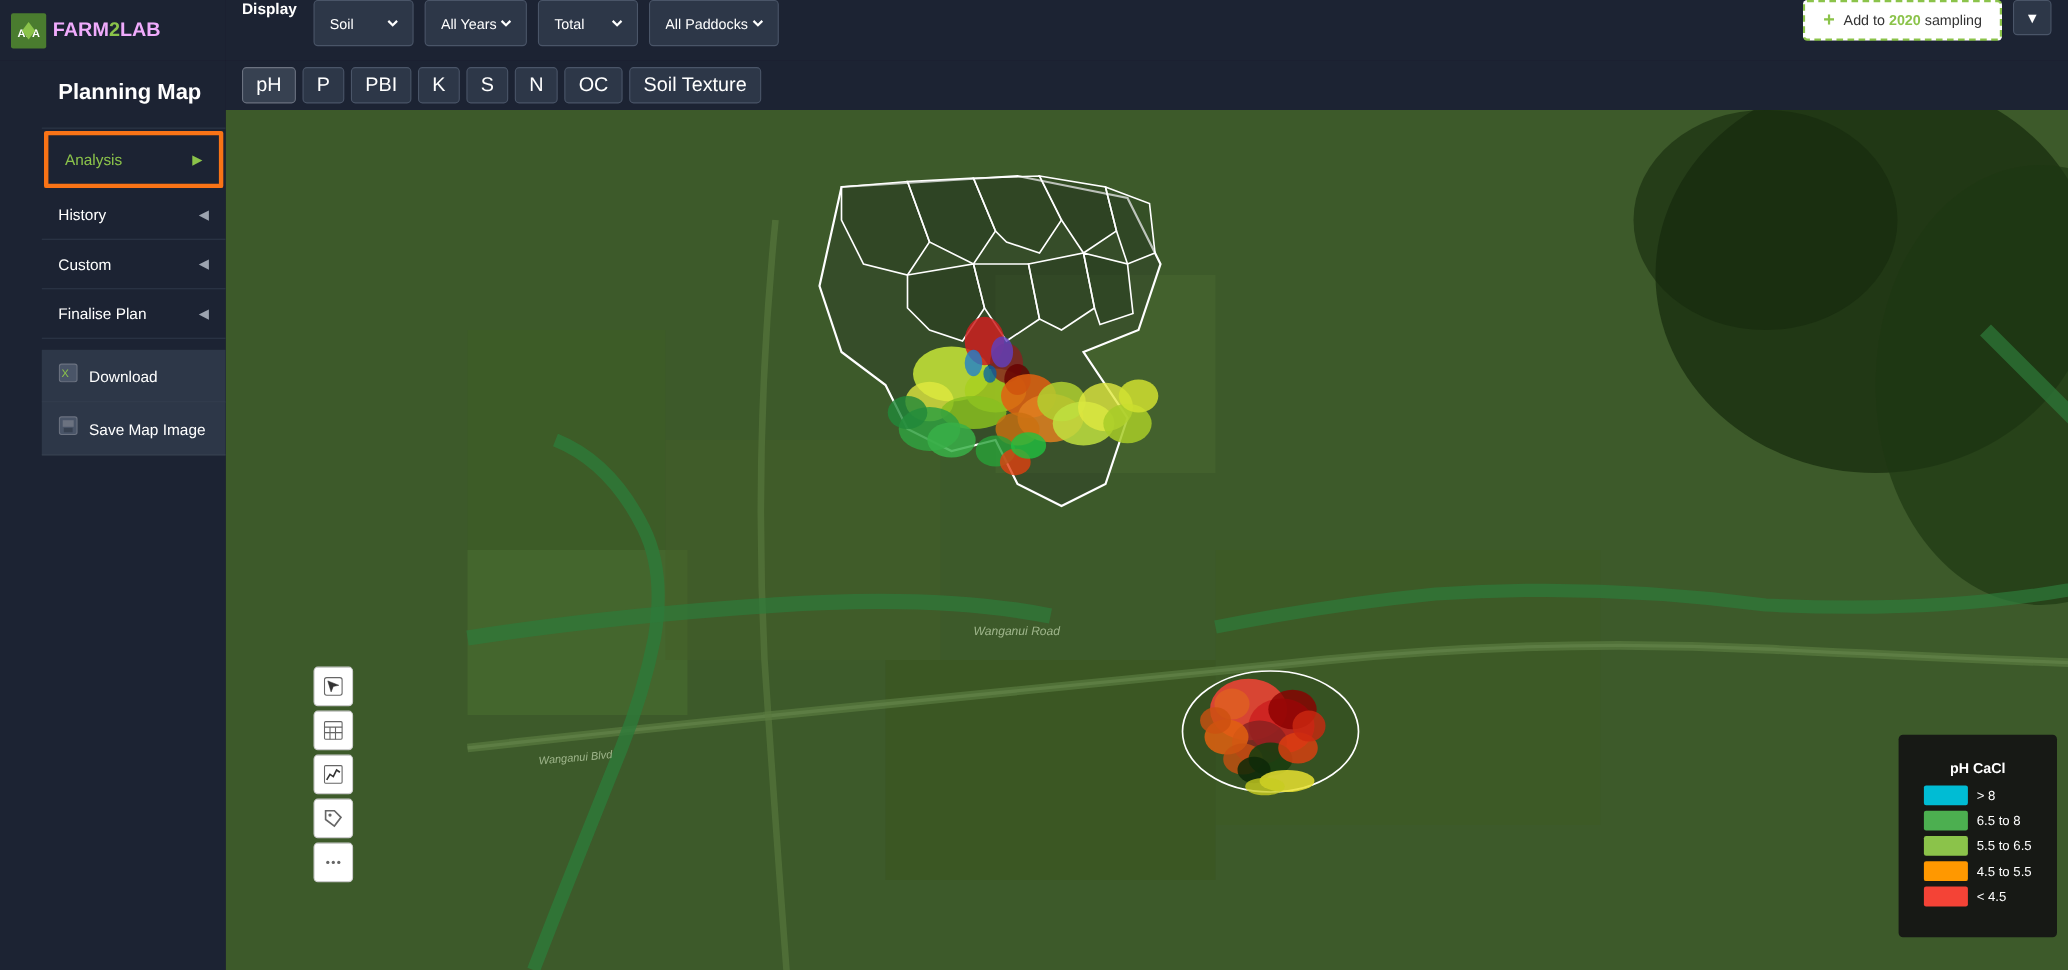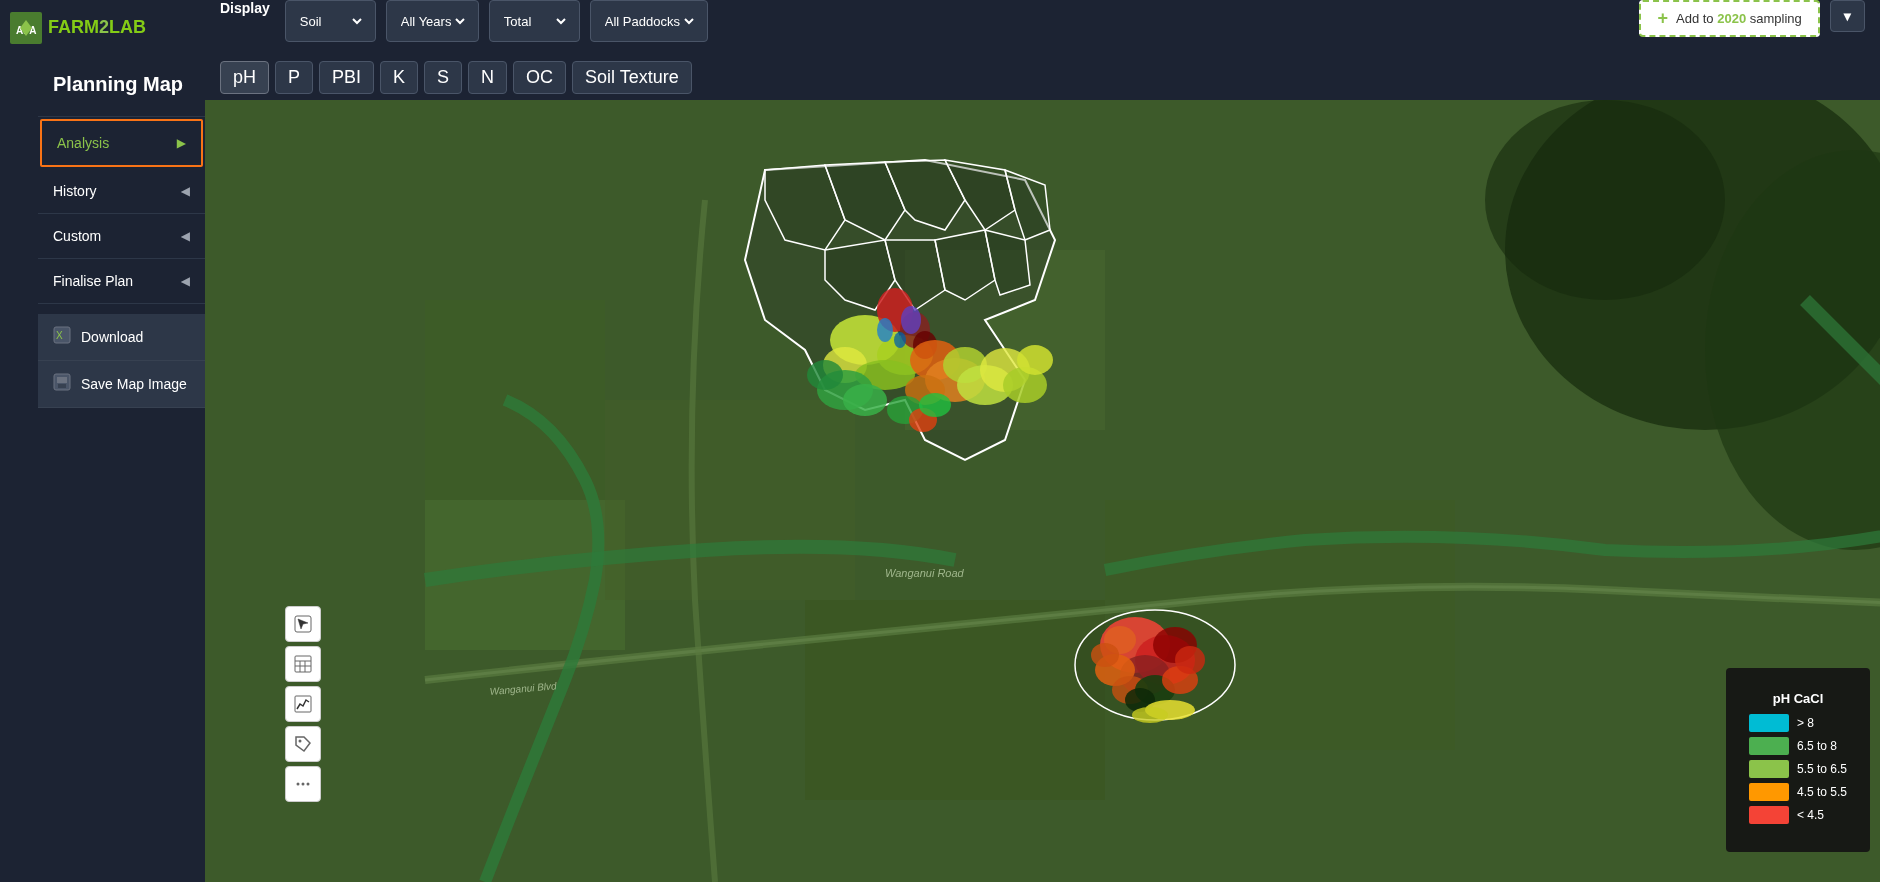--- a/index.html
+++ b/index.html
@@ -26,21 +26,21 @@
       width: 32px; height: 32px;
       background: #4a7c2f;
       display: flex; align-items: center; justify-content: center;
       border-radius: 2px;
     }
     .logo-text {
       color: white;
       font-size: 18px;
       font-weight: bold;
     }
-    .logo-text span { color: #84cc16; }
+    .logo-text span { color: #f0abfc; }
 
     
     #top-toolbar {
       position: absolute;
       top: 0; left: 205px;
       right: 0;
       height: 55px;
       background: #1c2333;
       display: flex;
       align-items: flex-start;
@@ -157,21 +157,21 @@
       justify-content: space-between;
       padding: 14px 15px;
       color: white;
       font-size: 14px;
       cursor: pointer;
       border-bottom: 1px solid #2d3748;
     }
     .sidebar-item.active {
       background: transparent;
       color: #8bc34a;
-      border: 2px solid #f97316;
+      border: 4px solid #f97316;
       margin: 2px;
       border-radius: 2px;
       justify-content: space-between;
     }
     .sidebar-item .arrow {
       font-size: 12px;
       color: #9ca3af;
     }
     .sidebar-item.active .arrow {
       color: #8bc34a;

